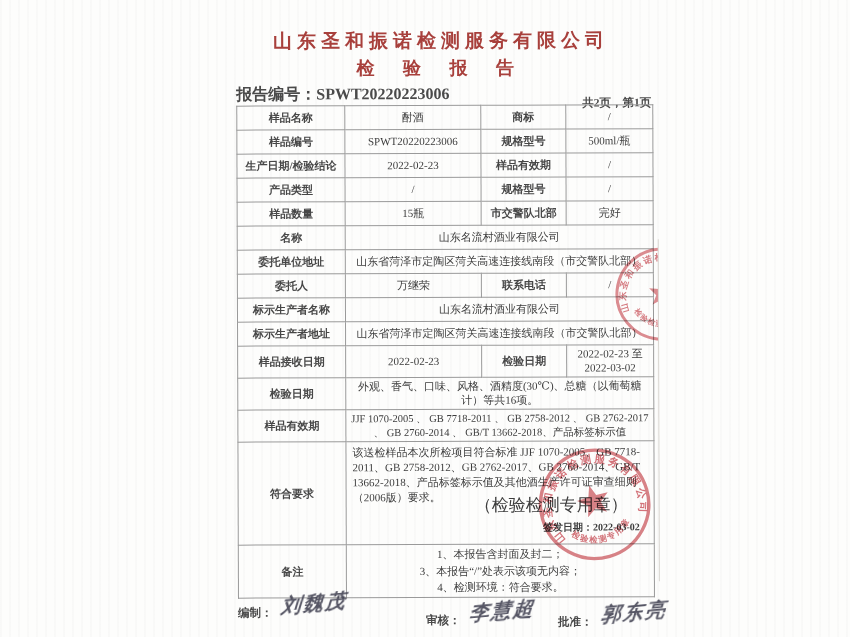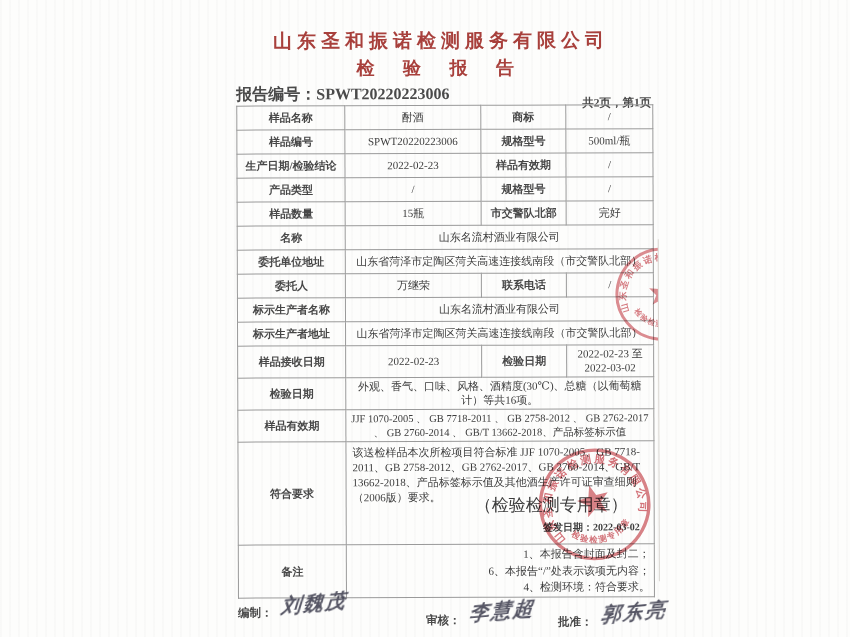--- a/index.html
+++ b/index.html
@@ -39,21 +39,21 @@
     text-align:center;vertical-align:middle;
     padding:1px 4px;line-height:1.35;
     overflow:hidden;
   }
   td.lab{font-weight:bold;color:#474747;}
   td.left{text-align:left;}
   .twoline{display:block;line-height:1.3;}
   .concl{position:relative;height:96px;vertical-align:top !important;text-align:left !important;padding:3px 6px !important;}
   .concl .seal-note{position:absolute;right:26px;bottom:26px;font-size:17px;}
   .concl .issue{position:absolute;right:14px;bottom:10px;font-size:10px;font-weight:bold;}
-  .notes div{text-align:right;line-height:1.5;}
+  .notes div{text-align:center;line-height:1.5;}
   .footer{position:absolute;left:237px;top:588px;width:416px;height:40px;font-size:11.5px;font-weight:bold;color:#4a4a4a;}
   .sig{
     display:inline-block;font-size:20px;font-weight:bold;font-style:italic;
     color:#39394a;opacity:.85;transform:rotate(-5deg) skewX(-10deg);
     letter-spacing:2px;margin-left:8px;position:relative;top:-6px;
     filter:blur(.2px);
   }
   .fgroup{position:absolute;white-space:nowrap;}
   .stamp-big{
     position:absolute;left:535px;top:446px;width:118px;height:118px;
@@ -164,21 +164,21 @@
       <td colspan="3" class="concl">
         <span>该送检样品本次所检项目符合标准 JJF 1070-2005、GB 7718-2011、GB 2758-2012、GB 2762-2017、GB 2760-2014、GB/T 13662-2018、产品标签标示值及其他酒生产许可证审查细则（2006版）要求。</span>
         <span class="seal-note">（检验检测专用章）</span>
         <span class="issue">签发日期：2022-03-02</span>
       </td>
     </tr>
     <tr style="height:48px">
       <td class="lab">备注</td>
       <td colspan="3" class="notes">
         <div>1、本报告含封面及封二；</div>
-        <div>6、本报告“/”处表示该项无内容；</div>
+        <div>3、本报告“/”处表示该项无内容；</div>
         <div>4、检测环境：符合要求。</div>
       </td>
     </tr>
   </tbody>
     </table>
 
   <div class="footer">
     <span class="fgroup" style="left:0;top:8px">
       <span>编制：</span><span class="sig">刘魏茂</span>
     </span>

